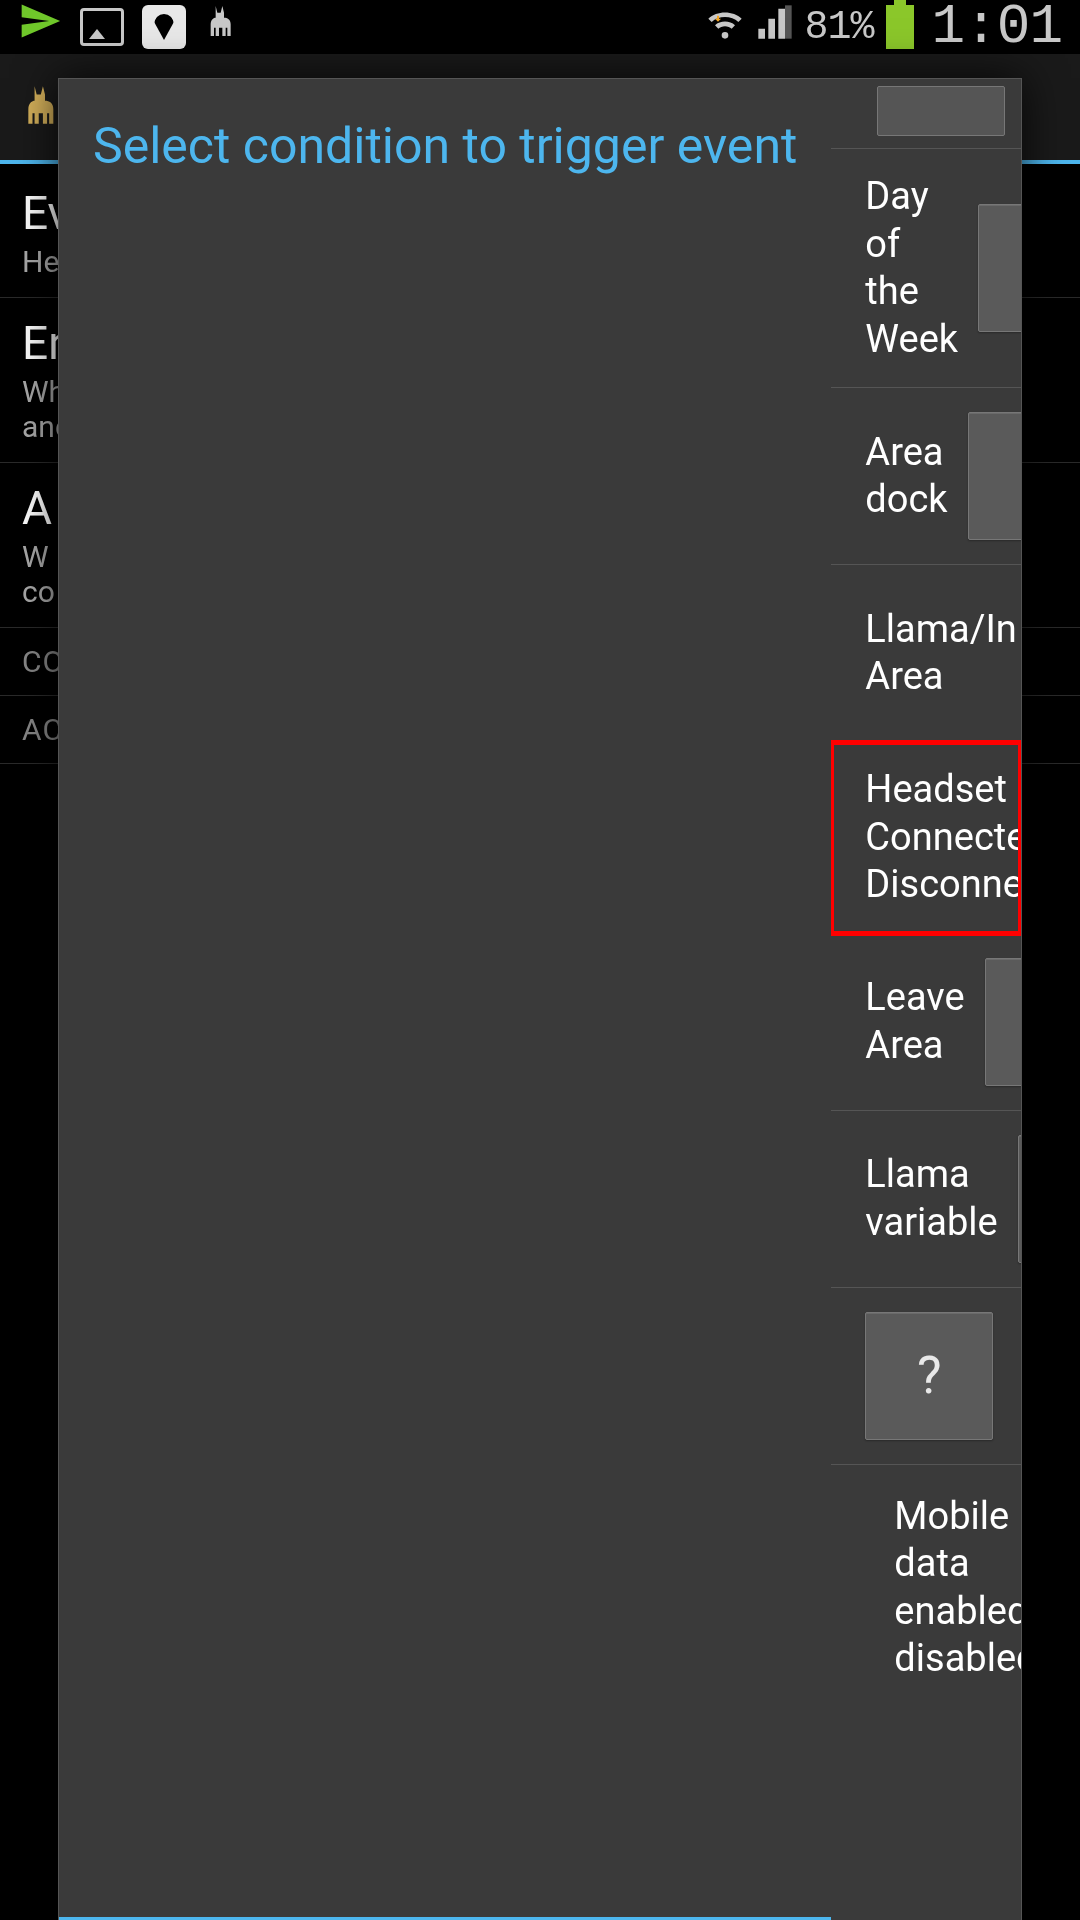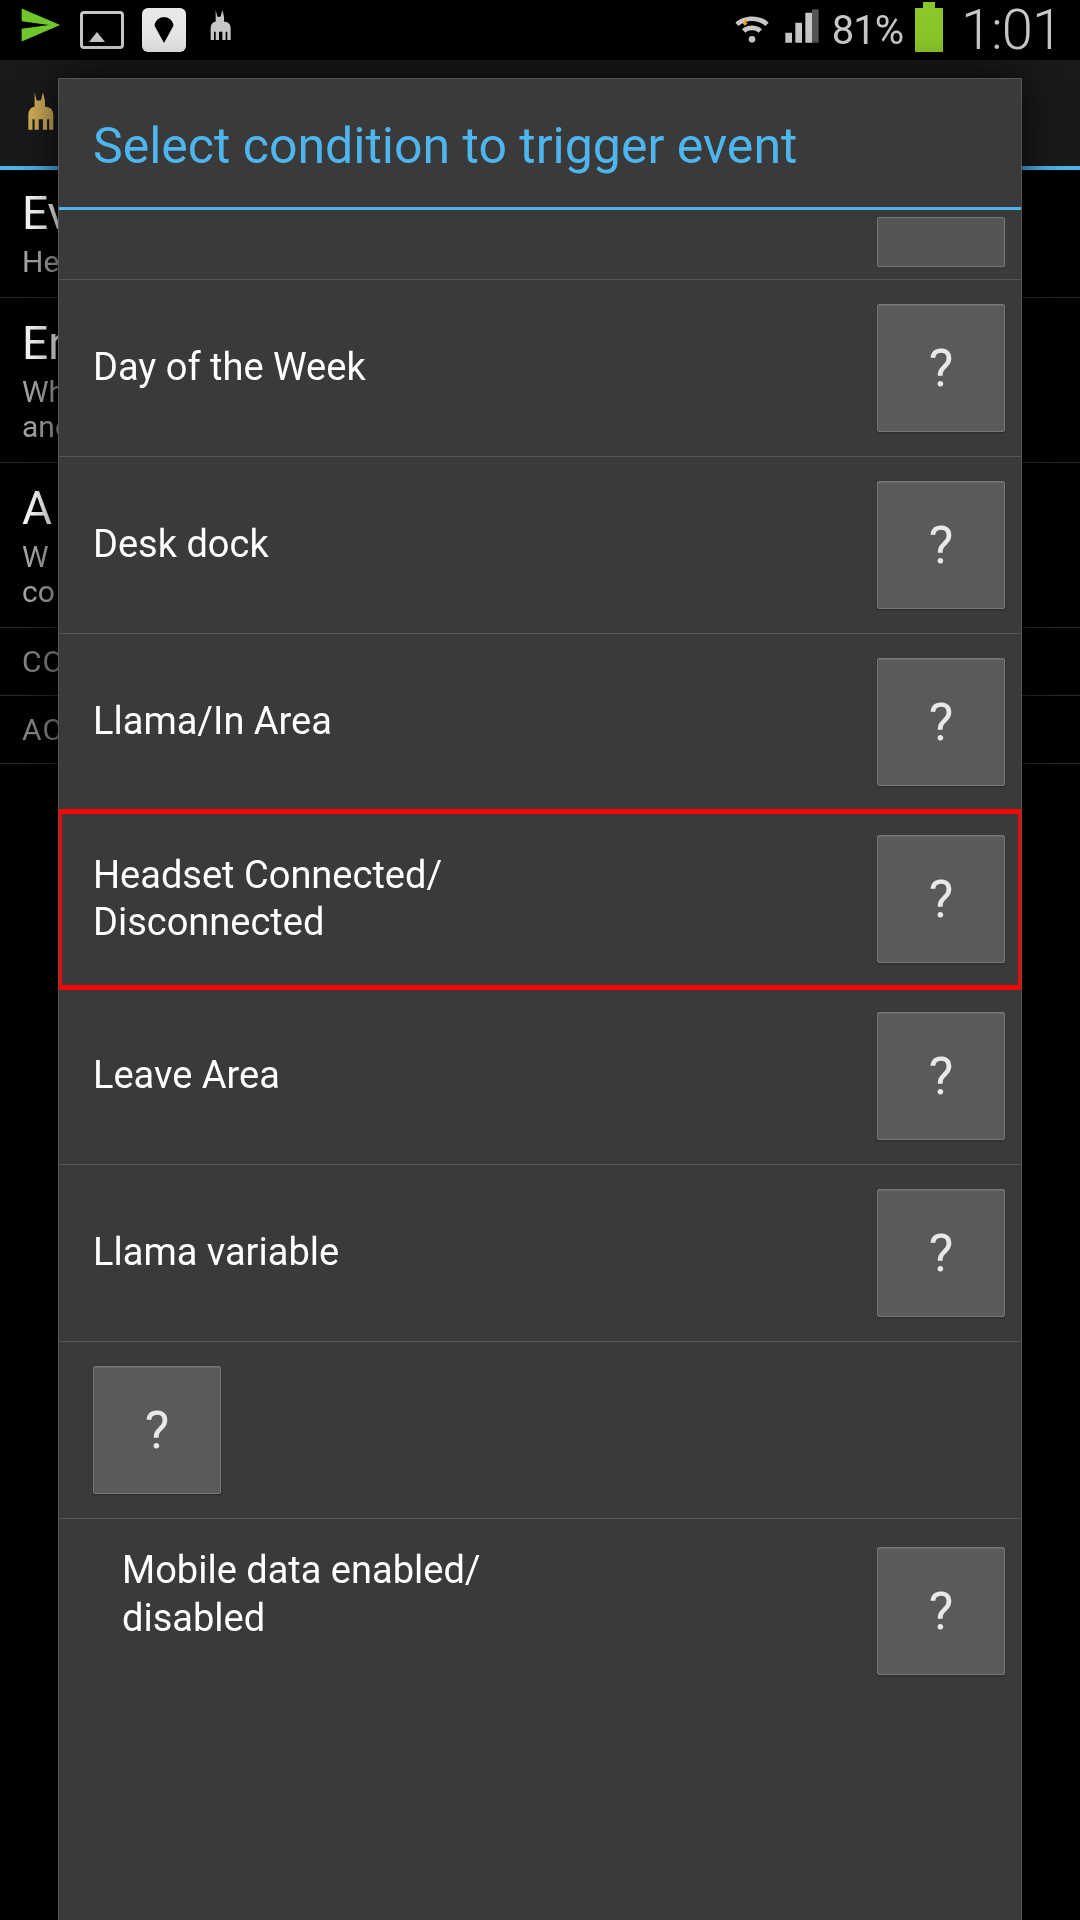--- a/index.html
+++ b/index.html
@@ -5,28 +5,29 @@
     * { margin: 0; padding: 0; box-sizing: border-box; }
     body {
       width: 1080px;
       height: 1920px;
       background: #000;
       font-family: Roboto, Arial, sans-serif;
       overflow: hidden;
       position: relative;
     }
     .status-bar {
-      height: 60px;
+      height: 54px;
       background: #000;
       display: flex;
       justify-content: space-between;
       align-items: center;
       padding: 0 18px;
       color: #c8c8c8;
       font-size: 36px;
+      font-family: Liberation Mono, monospace;
     }
     .status-left { display: flex; align-items: center; gap: 18px; }
     .status-right { display: flex; align-items: center; gap: 10px; }
     .plane-icon { color: #6fc72a; font-size: 40px; transform: rotate(0deg); }
     .pic-icon { width: 44px; height: 38px; border: 3px solid #c8c8c8; border-radius: 4px; position: relative; }
     .pic-icon::after { content: ''; position: absolute; left: 6px; bottom: 4px; width: 0; height: 0; border-left: 8px solid transparent; border-right: 8px solid transparent; border-bottom: 10px solid #c8c8c8; }
     .drop-icon { width: 44px; height: 44px; background: #e8e8e8; border-radius: 6px; display:flex; align-items:center; justify-content:center; }
     .drop-icon::after { content:''; width:20px; height:26px; background:#000; border-radius: 50% 50% 50% 50% / 60% 60% 40% 40%; transform: rotate(180deg); clip-path: polygon(50% 0, 100% 70%, 80% 100%, 20% 100%, 0 70%);}
     .llama-icon { font-size: 40px; color: #c8c8c8; }
     .wifi-icon svg, .cell-icon svg { width: 40px; height: 40px; }
@@ -53,21 +54,21 @@
 
     .dialog {
       position: absolute;
       top: 78px;
       left: 58px;
       right: 58px;
       bottom: 0;
       background: #3a3a3a;
       box-shadow: 0 0 40px rgba(0,0,0,0.8);
       display: flex;
-      flex-direction: column;
+      flex-direction: row;
       border: 1px solid #555;
       border-bottom: none;
     }
     .dialog-title {
       color: #4db6ee;
       font-size: 50px;
       padding: 38px 34px 32px;
       border-bottom: 3px solid #4db6ee;
       font-weight: 400;
     }
@@ -176,21 +177,21 @@
   <div class="dialog-title">Select condition to trigger event</div>
   <div class="dialog-list">
     <div class="first-row">
       <div class="first-button"></div>
     </div>
     <div class="list-row">
       <div class="list-label">Day of the Week</div>
       <div class="help-btn">?</div>
     </div>
     <div class="list-row">
-      <div class="list-label">Desk dock</div>
+      <div class="list-label">Area dock</div>
       <div class="help-btn">?</div>
     </div>
     <div class="list-row">
       <div class="list-label">Llama/In Area</div>
       <div class="help-btn">?</div>
     </div>
     <div class="list-row highlighted">
       <div class="list-label" style="white-space:pre-line;">Headset Connected/
 Disconnected</div>
       <div class="help-btn">?</div>

